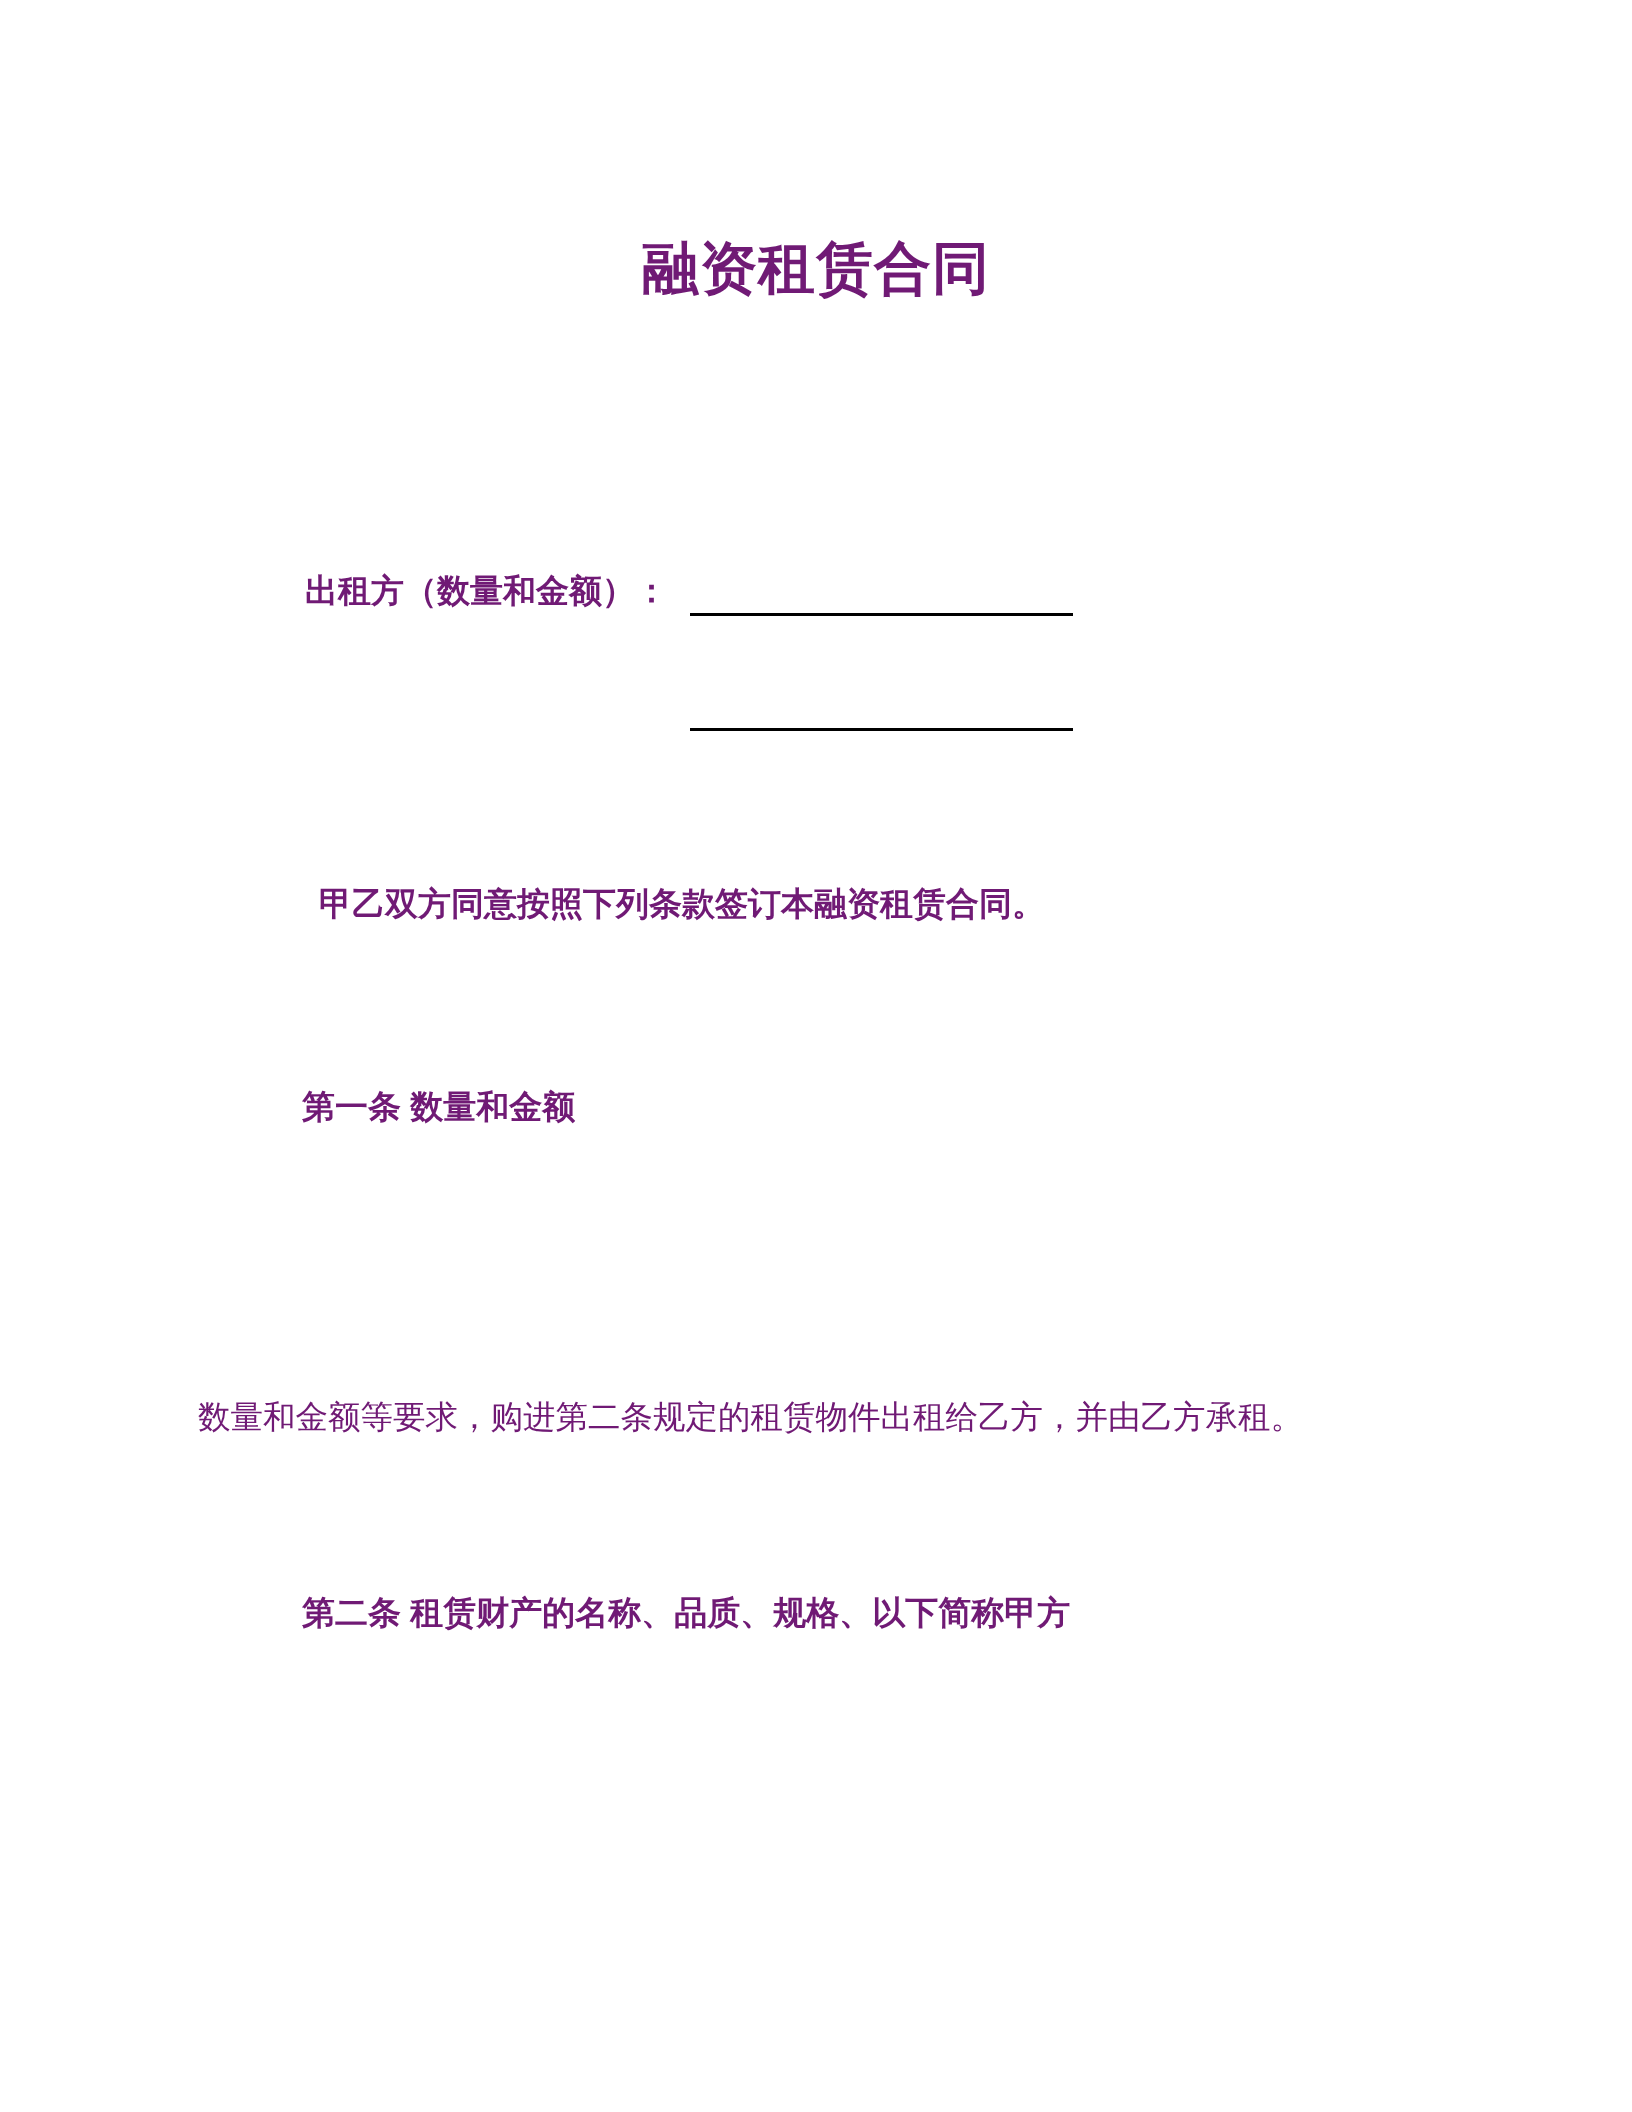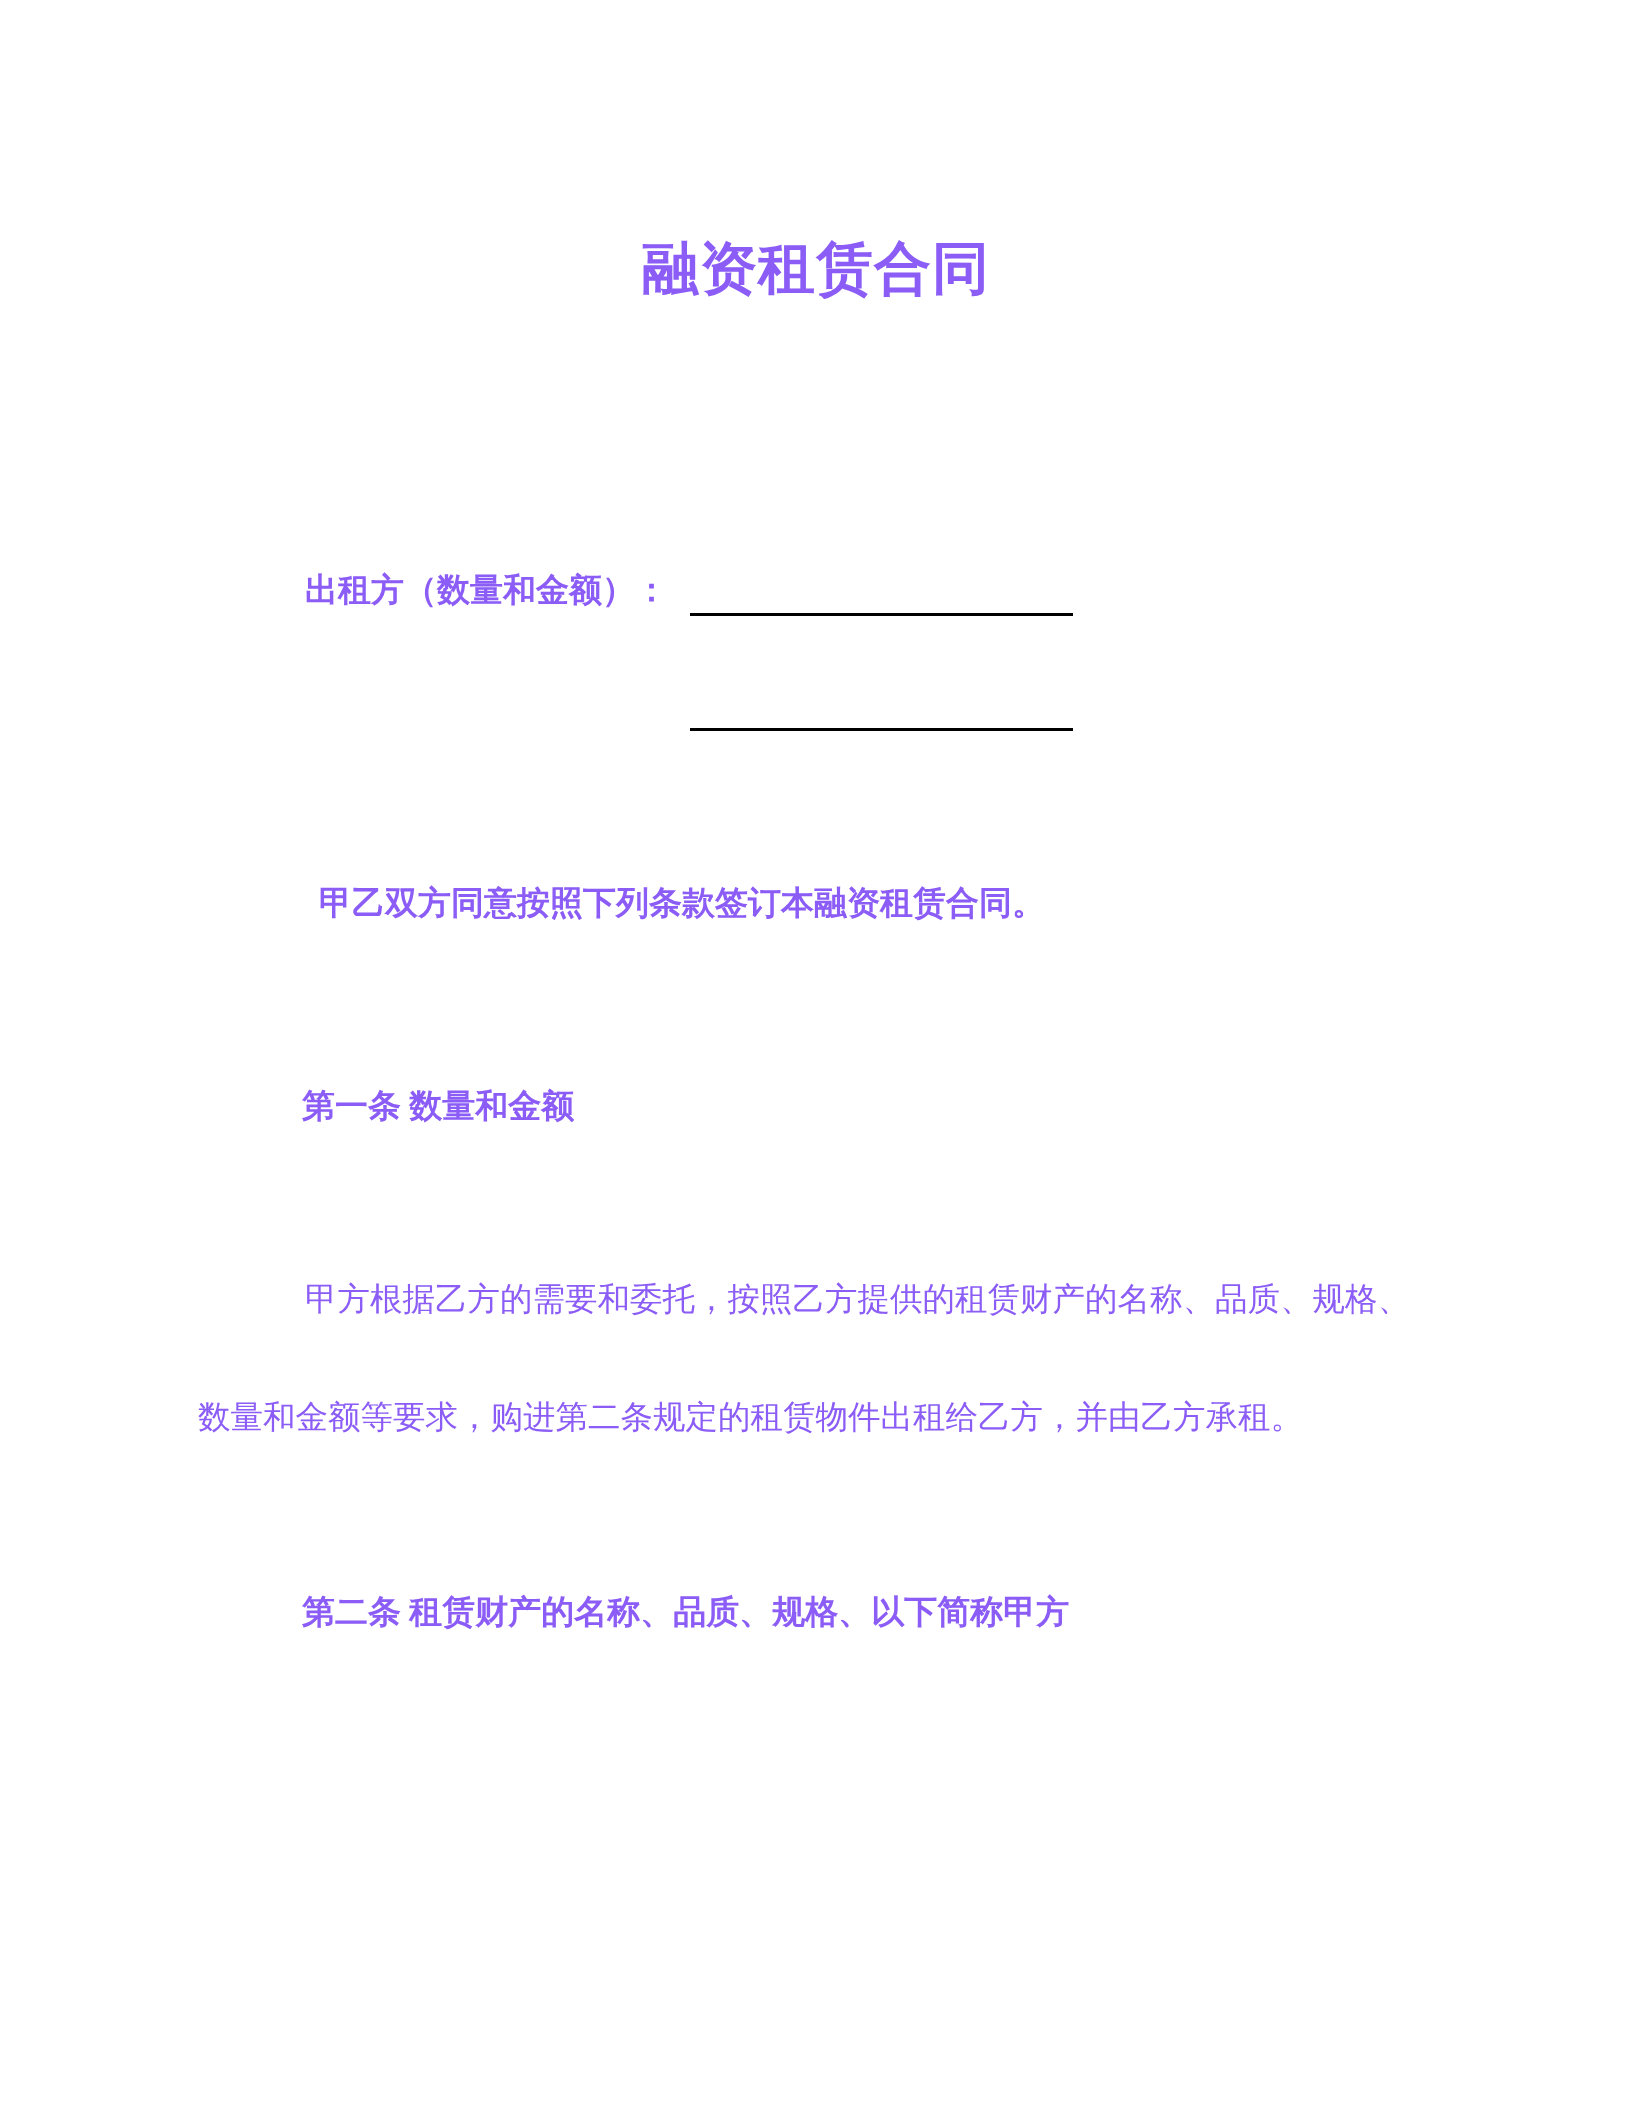--- a/index.html
+++ b/index.html
@@ -5,22 +5,22 @@
   html, body {
     margin: 0;
     padding: 0;
     background: #ffffff;
   }
   .page {
     position: relative;
     width: 1632px;
     height: 2112px;
     background: #ffffff;
-    color: #8b5cf6;
-    font-family: Liberation Serif, serif;
+    color: #701a75;
+    font-family: Liberation Sans, sans-serif;
     overflow: hidden;
   }
   .doc-title {
     position: absolute;
     left: 0;
     right: 0;
     top: 198px;
     text-align: center;
     font-size: 57px;
     font-weight: bold;
@@ -66,20 +66,19 @@
 
   <div class="line bold-line party-row-1">出租方（数量和金额）：</div>
   <div class="blank-underline blank-1"></div>
 
   <div class="blank-underline blank-2"></div>
 
   <div class="line bold-line preamble">甲乙双方同意按照下列条款签订本融资租赁合同。</div>
 
   <div class="line bold-line article-1">第一条 数量和金额</div>
 
-  <div class="line body-line para-l1">甲方根据乙方的需要和委托，按照乙方提供的租赁财产的名称、品质、规格、</div>
 
   <div class="line body-line para-l2">数量和金额等要求，购进第二条规定的租赁物件出租给乙方，并由乙方承租。</div>
 
   <div class="line bold-line article-2">第二条 租赁财产的名称、品质、规格、以下简称甲方</div>
 
 
 </div>
 
 </body></html>

